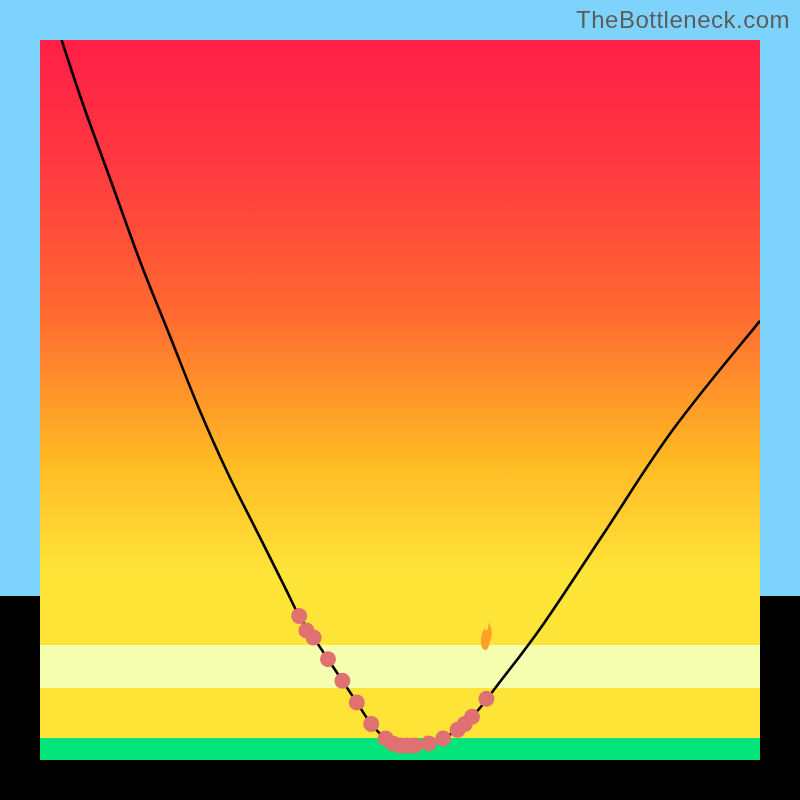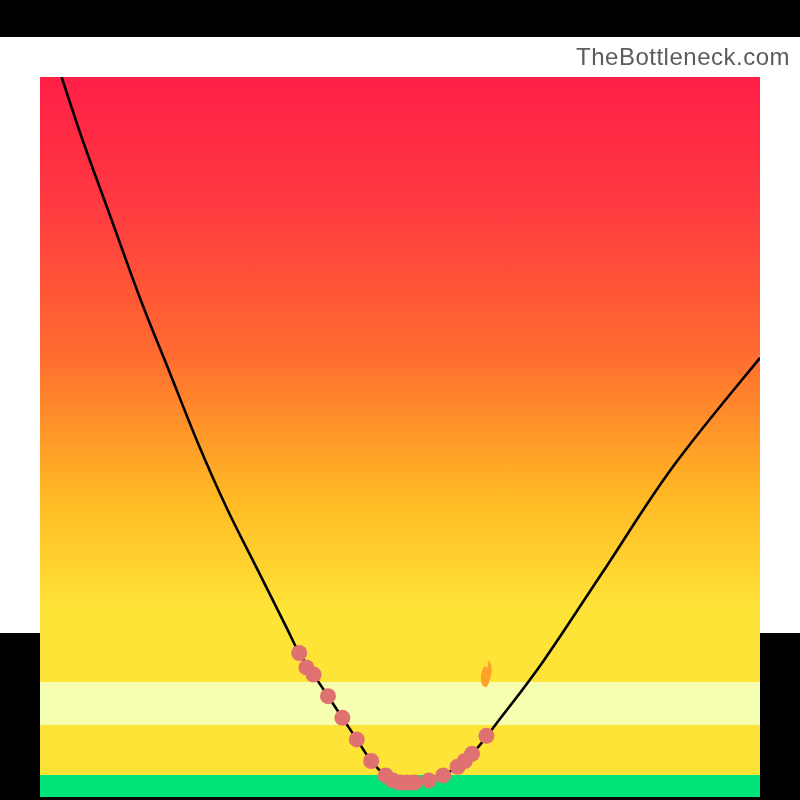--- a/index.html
+++ b/index.html
@@ -10,22 +10,21 @@
     background: #000;
     font-family: Arial, Helvetica, sans-serif;
     overflow: hidden;
   }
   .frame {
     position: absolute;
     left: 0;
     top: 0;
     width: 800px;
     height: 596px;
-    background: #ffffff;
-    margin-top: 37px;
+    background: #7dd3fc;
   }
   .watermark {
     position: absolute;
     top: 6px;
     right: 10px;
     color: #5c5c5c;
     font-size: 24px;
     font-weight: 500;
     letter-spacing: 0.5px;
   }

